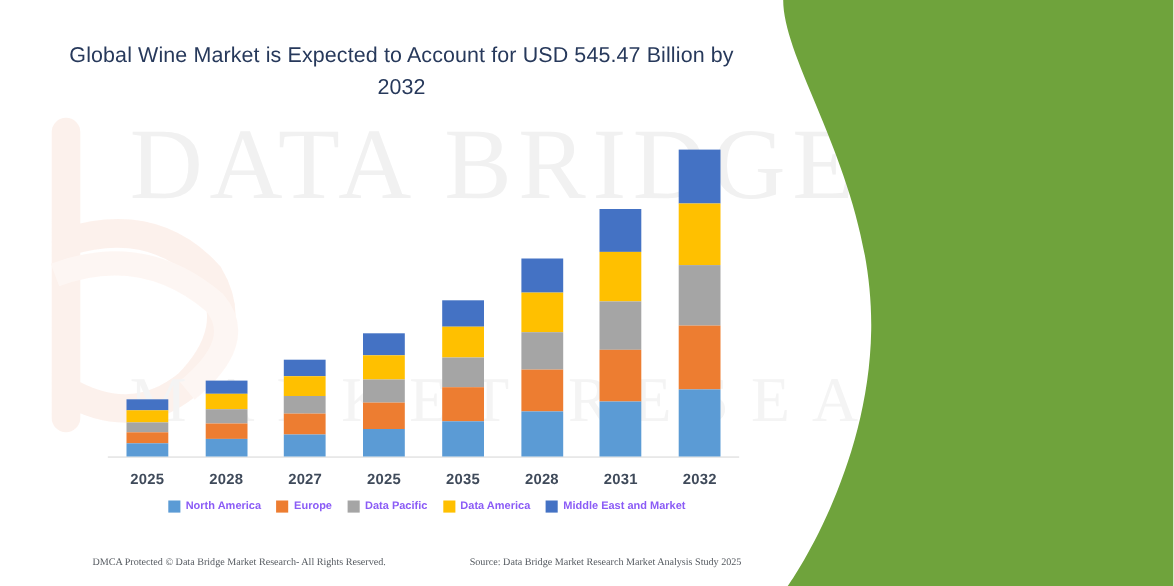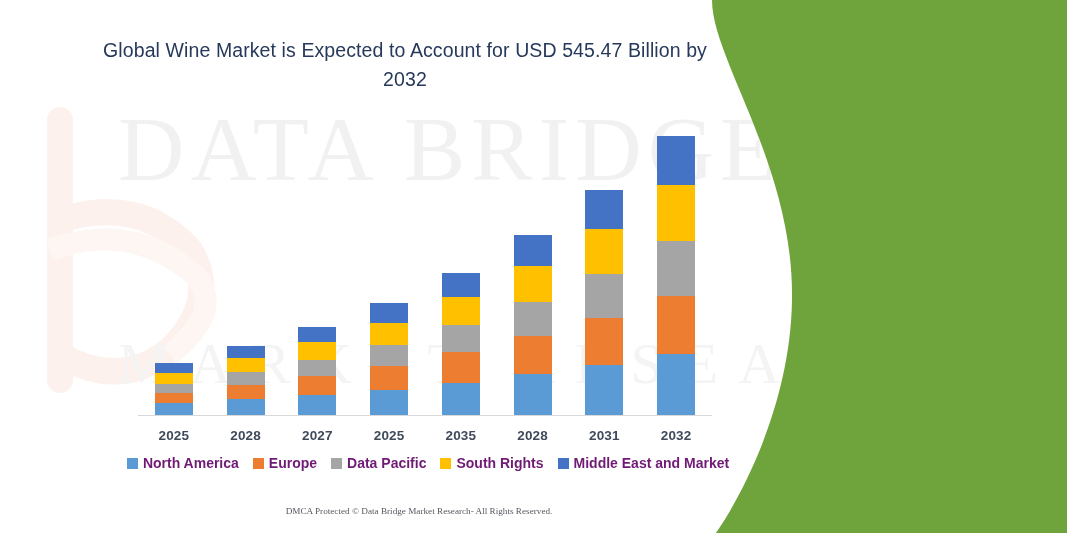--- a/index.html
+++ b/index.html
@@ -78,21 +78,21 @@
   .brand-name {
     position:absolute; left: 790px; top: 236px; width: 290px;
     text-align:center; color:#e9c94a; font-size:19px; line-height: 27px;
     letter-spacing:.4px;
   }
 
   .dbmr-logo { position:absolute; left: 876px; top: 466px; width: 186px; height: 48px; }
   .dbmr-logo svg { display:block; }
 
   
-  .chart-side { position:absolute; left:0; top:0; width: 720px; height:473px; z-index:1;margin-left:40px; }
+  .chart-side { position:absolute; left:0; top:0; width: 720px; height:473px; z-index:1; }
 
   .headline {
     position:absolute; left: 62px; top: 36px; width: 606px;
     text-align:center; color:#27395b; font-size:19.5px; line-height: 29px;
     letter-spacing: .1px;
   }
   .axis-line {
     position:absolute; left: 98px; top: 415px; width: 574px; height:1px;
     background:#d9d9d9;
   }
@@ -112,25 +112,25 @@
     width: 71.75px; text-align:center;
     color:#3f4a5a; font-size:13.5px; font-weight:bold; letter-spacing:.2px;
   }
 
   .legend {
     position:absolute; left: 98px; top: 455px; width: 580px;
     display:flex; align-items:center; justify-content:center; gap: 14px;
   }
   .legend-item { display:flex; align-items:center; gap:5px; }
   .legend-swatch { width: 11px; height: 11px; display:block; }
-  .legend-label { color:#701a75; font-size:14px; font-weight:bold; white-space:nowrap; }
+  .legend-label { color:#8b5cf6; font-size:10px; font-weight:bold; white-space:nowrap; }
 
   .footer {
     position:absolute; left: 84px; top: 506px; width: 590px;
-    display:flex; justify-content:center; align-items:center;
+    display:flex; justify-content:space-between; align-items:center;
     font-family:"Liberation Serif", serif;
     font-size: 9.2px; color:#555a60;
   }
   .footer span { white-space:nowrap; }
 </style>
 </head>
 <body>
 
 <div id="infographic">
 
@@ -240,30 +240,31 @@
         <div class="legend-item">
           <span class="legend-swatch" style="background: rgb(237, 125, 49);"></span>
           <span class="legend-label">Europe</span>
         </div>
         <div class="legend-item">
           <span class="legend-swatch" style="background: rgb(165, 165, 165);"></span>
           <span class="legend-label">Data Pacific</span>
         </div>
         <div class="legend-item">
           <span class="legend-swatch" style="background: rgb(255, 192, 0);"></span>
-          <span class="legend-label">South Rights</span>
+          <span class="legend-label">Data America</span>
         </div>
         <div class="legend-item">
           <span class="legend-swatch" style="background: rgb(68, 114, 196);"></span>
           <span class="legend-label">Middle East and Market</span>
         </div>
       </div>
 
     <div class="footer">
       <span>DMCA Protected © Data Bridge Market Research-  All Rights Reserved.</span>
+      <span>Source: Data Bridge Market Research  Market Analysis Study 2025</span>
     </div>
   </div>
 
   <div class="green-panel">
     <svg viewBox="0 0 1067 533" preserveAspectRatio="none">
       <path id="greenPath" d="M712,0 L1067,0 L1067,533 L716,533 C716,533 790,430 792,300 C794,165 712,60 712,0 Z" fill="#6FA33C"></path>
     </svg>
   </div>
 
   <div class="panel-title">Global Wine Market, By Regions, 2025 to 2032</div>

